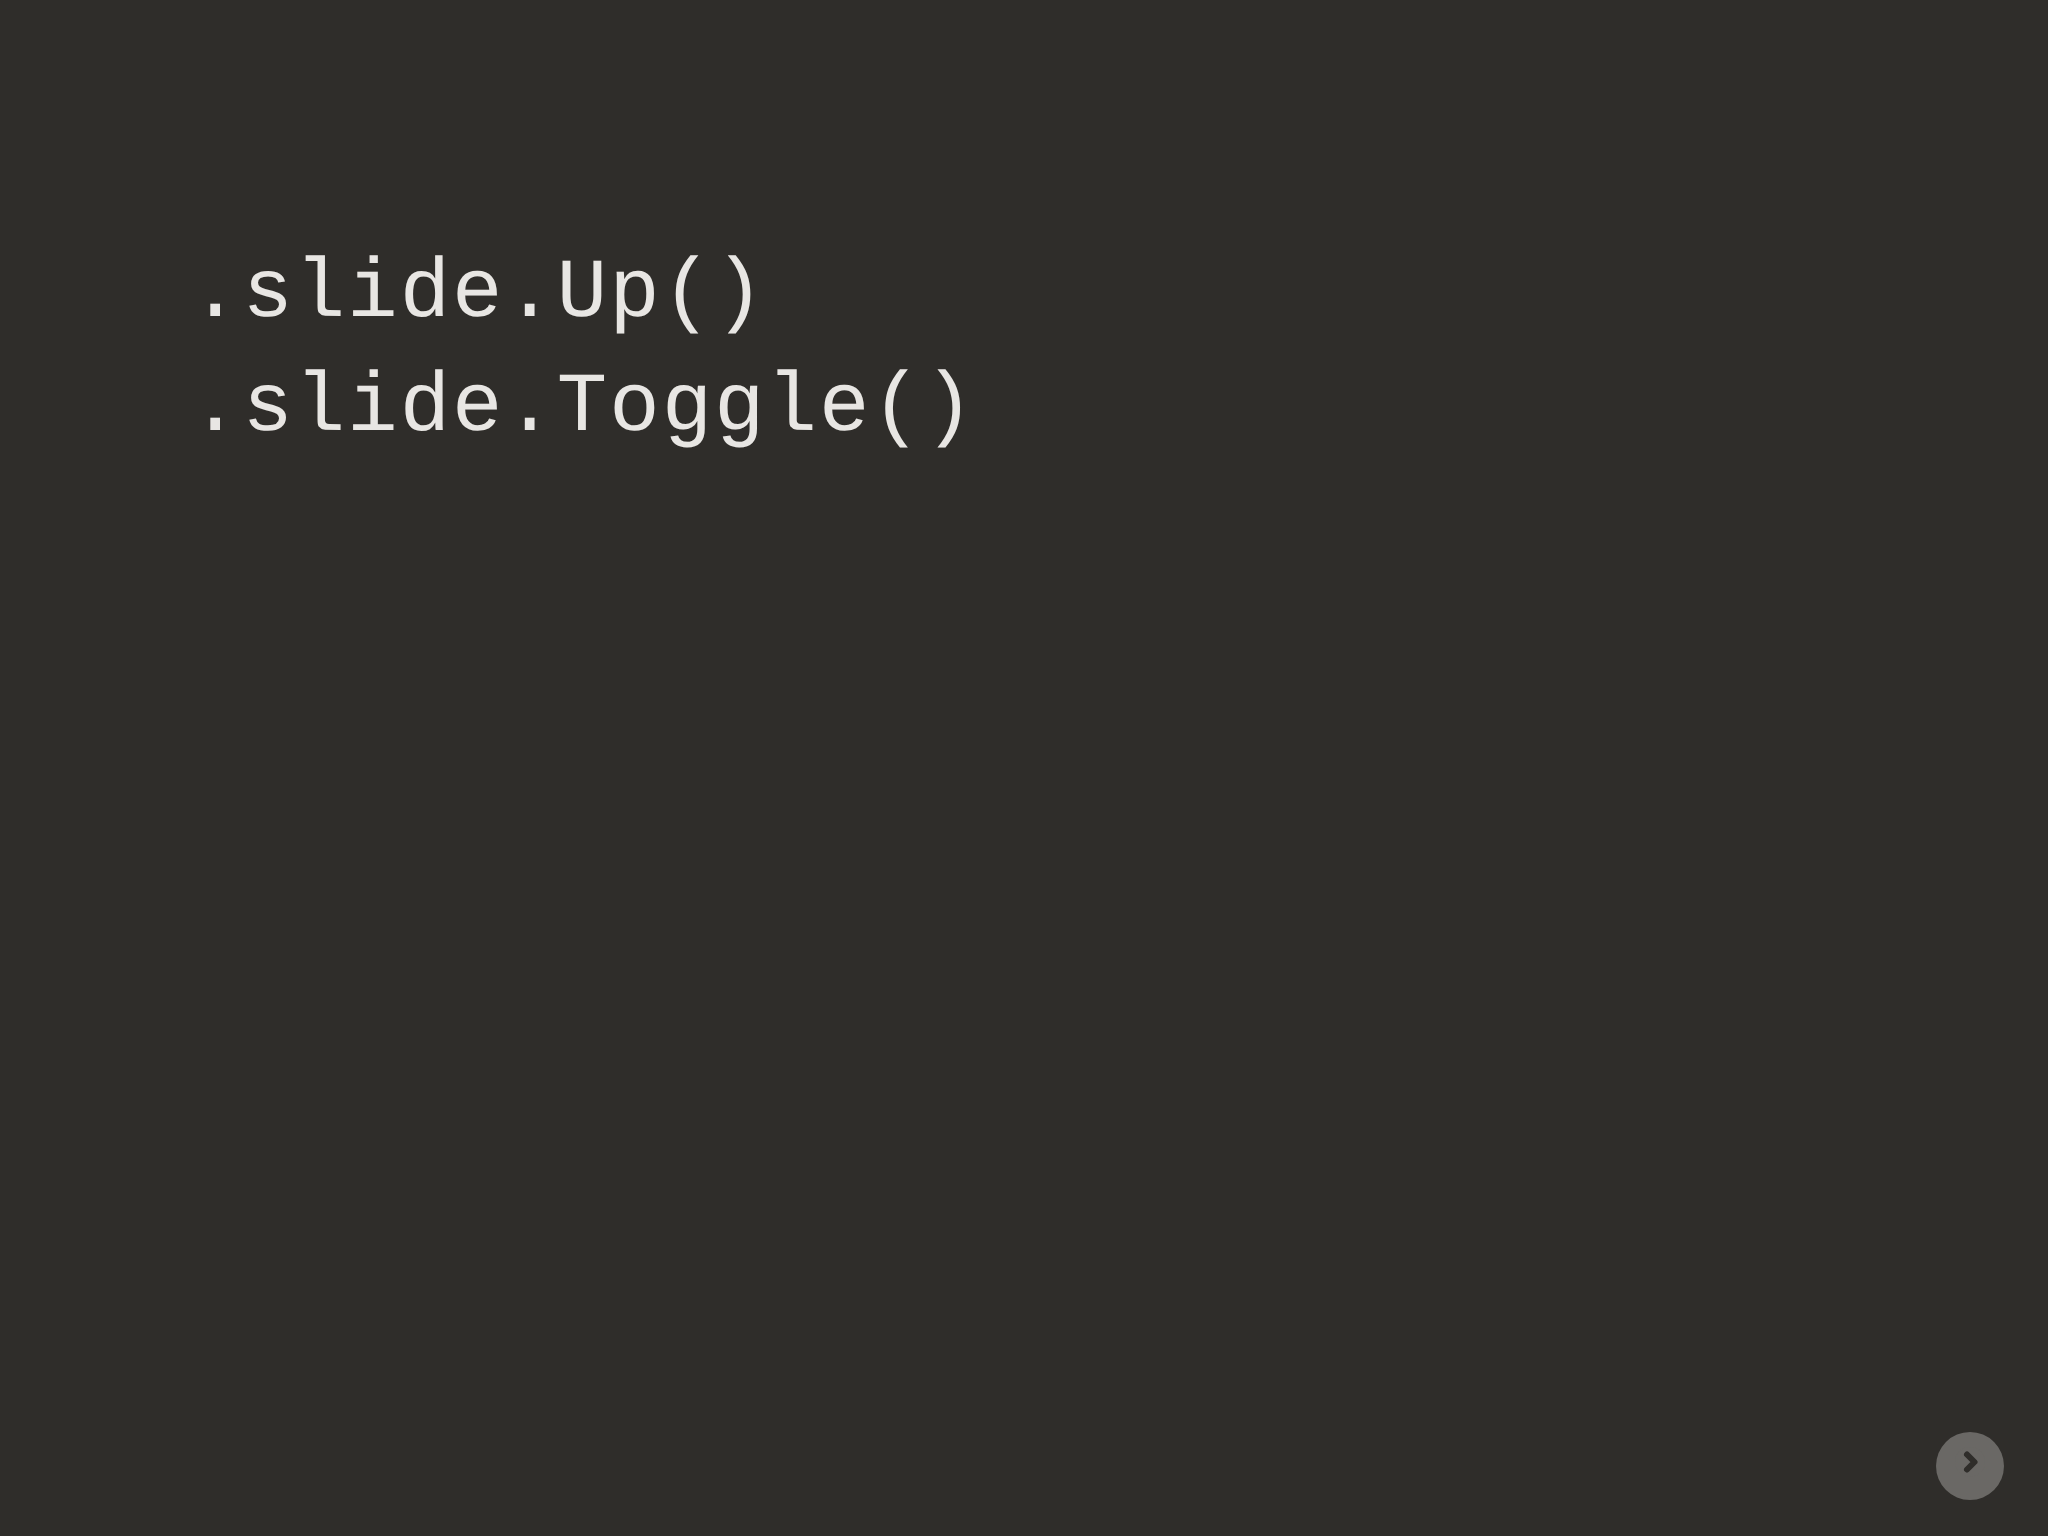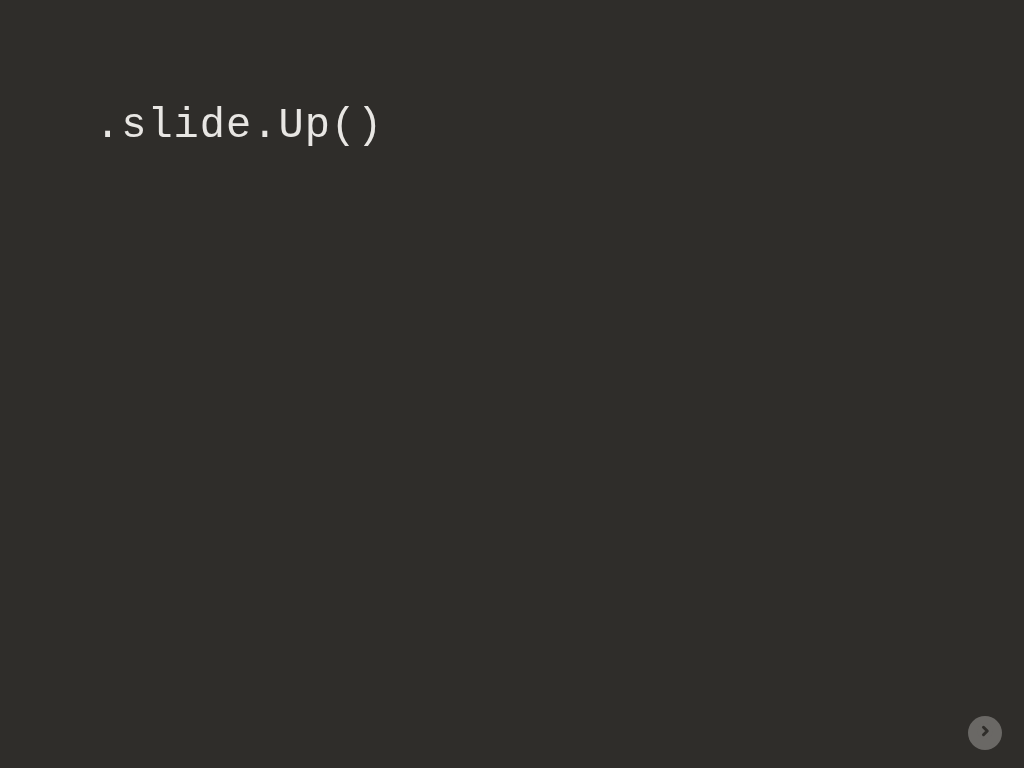--- a/index.html
+++ b/index.html
@@ -24,20 +24,21 @@
       font-family: Arial, Helvetica, sans-serif;
       font-weight: bold;
       font-size: 50px;
       letter-spacing: 1px;
       margin-bottom: 60px;
     }
     .code-list {
       display: flex;
       flex-direction: column;
       gap: 4px;
+      margin-top: 21px;
     }
     .code-line {
       color: #e8e6e3;
       font-family: "Courier New", Courier, monospace;
       font-size: 42px;
       line-height: 1.25;
       letter-spacing: 1px;
     }
     .next-button {
       position: absolute;
@@ -56,20 +57,21 @@
       width: 18px;
       height: 18px;
     }
   </style>
 </head>
 <body>
 
 <div class="slide-container">
   <div class="code-list">
     <div class="code-line">.slide.Up()</div>
+    <div class="code-line">.slide.Toggle()</div>
   </div>
 </div>
 
 <div class="next-button">
   <span>
     <svg viewBox="0 0 24 24" fill="none" stroke="#2f2d2a" stroke-width="4" stroke-linecap="round" stroke-linejoin="round">
       <circle cx="12" cy="12" r="10" fill="#6a6865" stroke="none"></circle>
       <polyline points="10 7 15 12 10 17" stroke="#2f2d2a"></polyline>
     </svg>
   </span>

